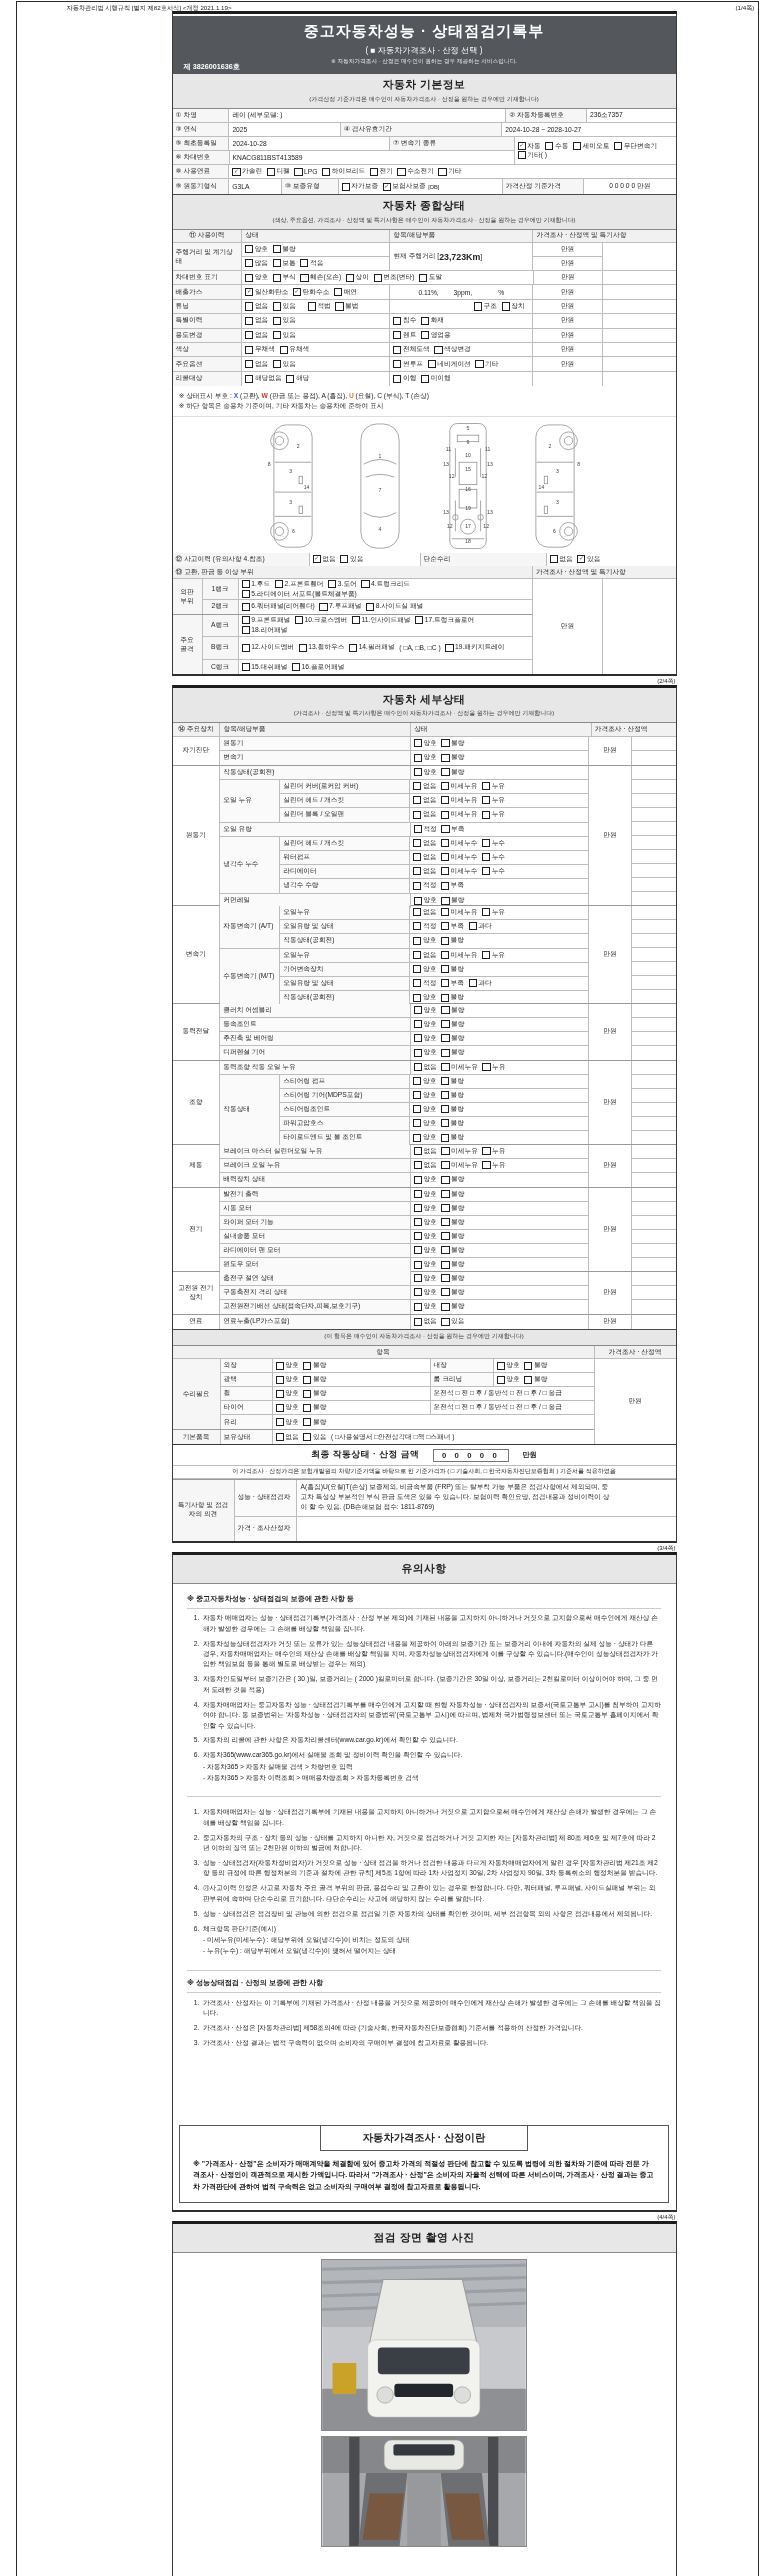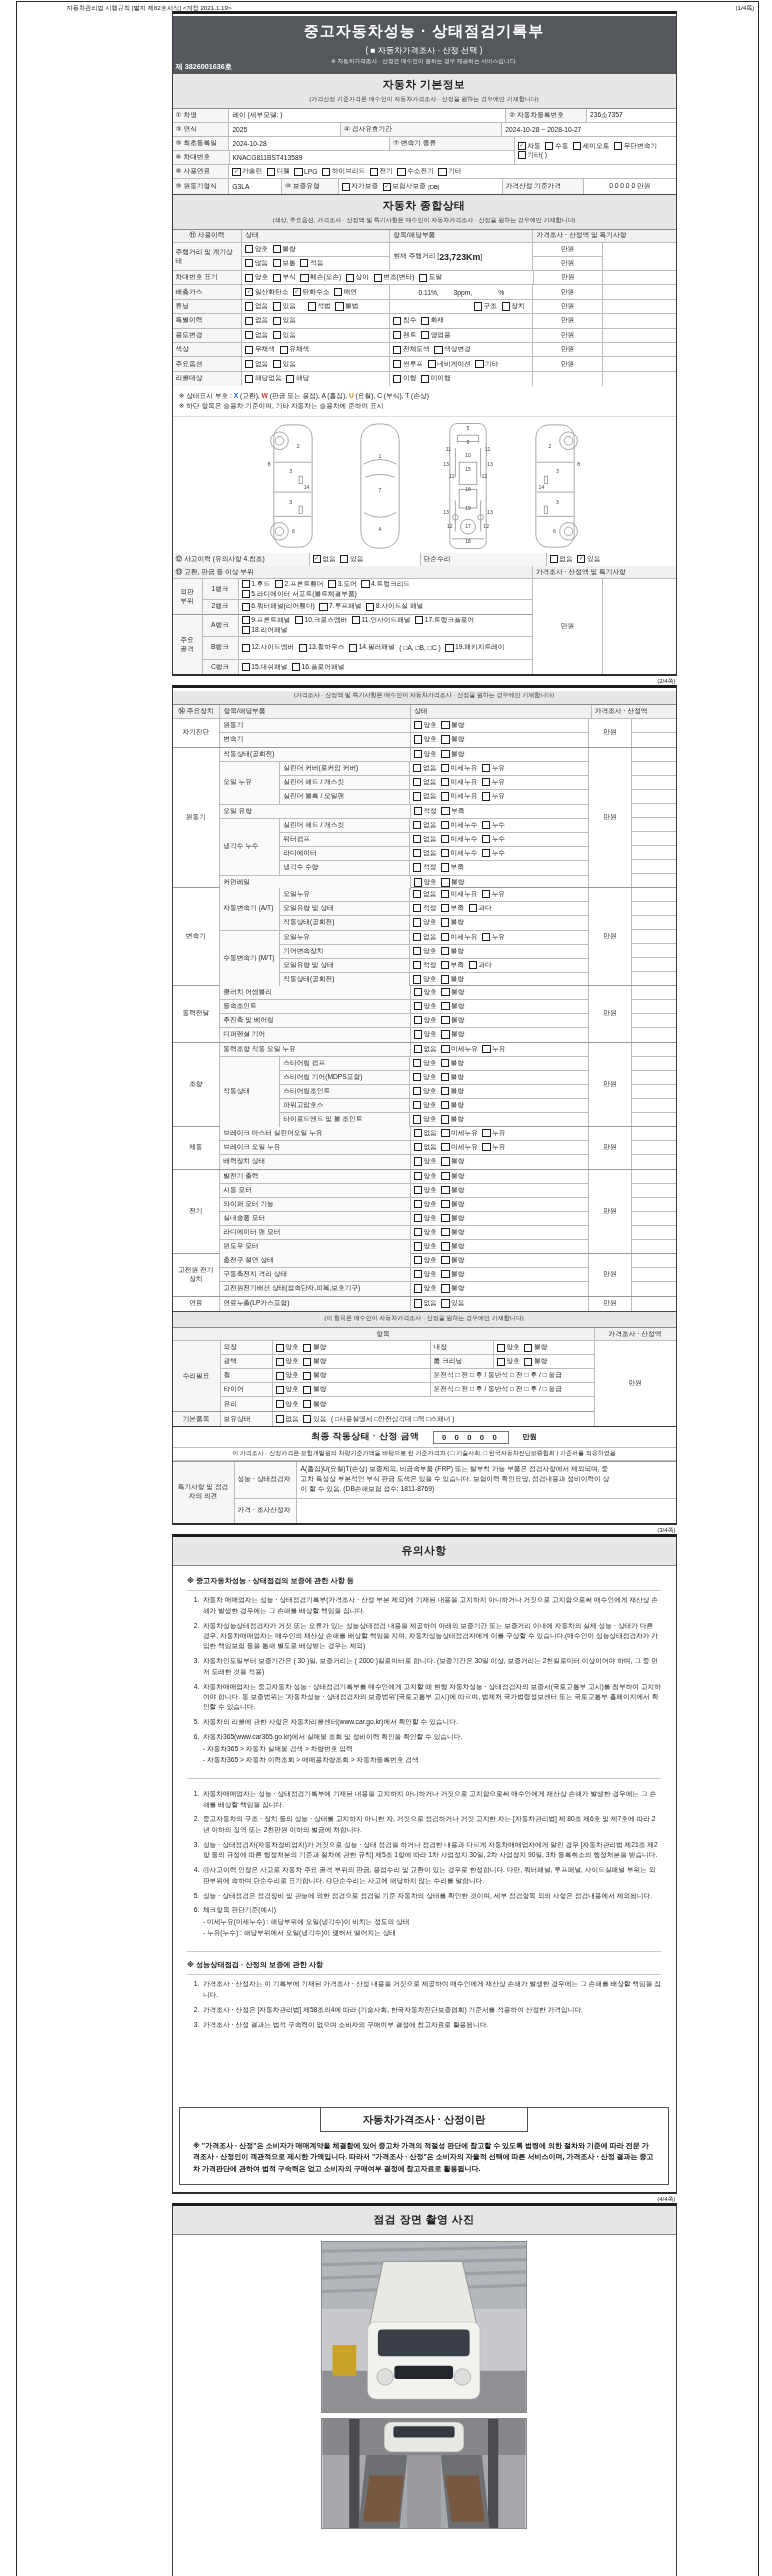--- a/index.html
+++ b/index.html
@@ -13,21 +13,21 @@
   .pmark{text-align:right;font-size:6px;height:8.2px;padding:1px 1px 0 0;color:#222;}
   
   .fbox{border-left:1px solid #3c3c3c;border-right:1px solid #3c3c3c;border-bottom:2.6px solid #2e2e2e;}
   .fbox.first{border-top:3.1px solid #1d1d1d;}
   .fbox.top6{border-top:3.1px solid #1d1d1d;}
   .gap4{height:2.1px;background:#fff;}
   .dochead{background:#54585d;color:#fff;height:58px;position:relative;text-align:center;}
   .dochead .t1{font-size:15px;font-weight:bold;letter-spacing:1px;padding-top:6.2px;}
   .dochead .t2{font-size:8.2px;margin-top:3.1px;}
   .dochead .t3{font-size:5.7px;color:#eee;margin-top:2.6px;}
-  .dochead .docno{position:absolute;left:3px;bottom:2.1px;font-size:7.2px;font-weight:bold;}
+  .dochead .docno{position:absolute;left:11px;bottom:2.1px;font-size:7.2px;font-weight:bold;}
   .shead{background:#e7e7e7;text-align:center;border-top:1px solid #4a4a4a;border-bottom:0.5px solid #8a8a8a;}
   .shead .st{font-size:10.8px;font-weight:bold;padding-top:4.1px;letter-spacing:0.5px;}
   .shead .ss{font-size:6px;margin-top:2.6px;padding-bottom:4.1px;color:#333;}
   
   .r{display:flex;border-bottom:0.5px solid #bdbdbd;box-sizing:border-box;}
   .c{border-right:0.5px solid #bdbdbd;padding:0 3.1px;display:flex;align-items:center;
      box-sizing:border-box;font-size:6.7px;overflow:hidden;}
   .c:last-child{border-right:none;}
   .lab{background:#f6f6f6;}
   .name{background:#fafafa;}
@@ -700,20 +700,21 @@
               <div class="c cen" style="width: 70px; justify-content: center; border-right: 0.5px solid rgb(189, 189, 189);">만원</div>
               <div style="width: 73px;"></div>
             </div>
           </div>
         </div>
     </div>
     <div class="pmark">(2/4쪽)</div>
 
     <div class="fbox top6">
       <div class="shead" style="border-top:none">
+        <div class="st">자동차 세부상태</div>
         <div class="ss">(가격조사 · 산정액 및 특기사항은 매수인이 자동차가격조사 · 산정을 원하는 경우에만 기재합니다)</div>
       </div>
       <div id="detail-rows">
           <div class="tb">
             <div class="r" style="height: 13.4px;">
               <div class="c hd cen" style="width: 48px;">⑭ 주요장치</div>
               <div class="c hd" style="width: 191px;">항목/해당부품</div>
               <div class="c hd" style="width: 181px;">상태</div>
               <div class="c hd" style="width: 84px;">가격조사 · 산정액</div>
             </div>

